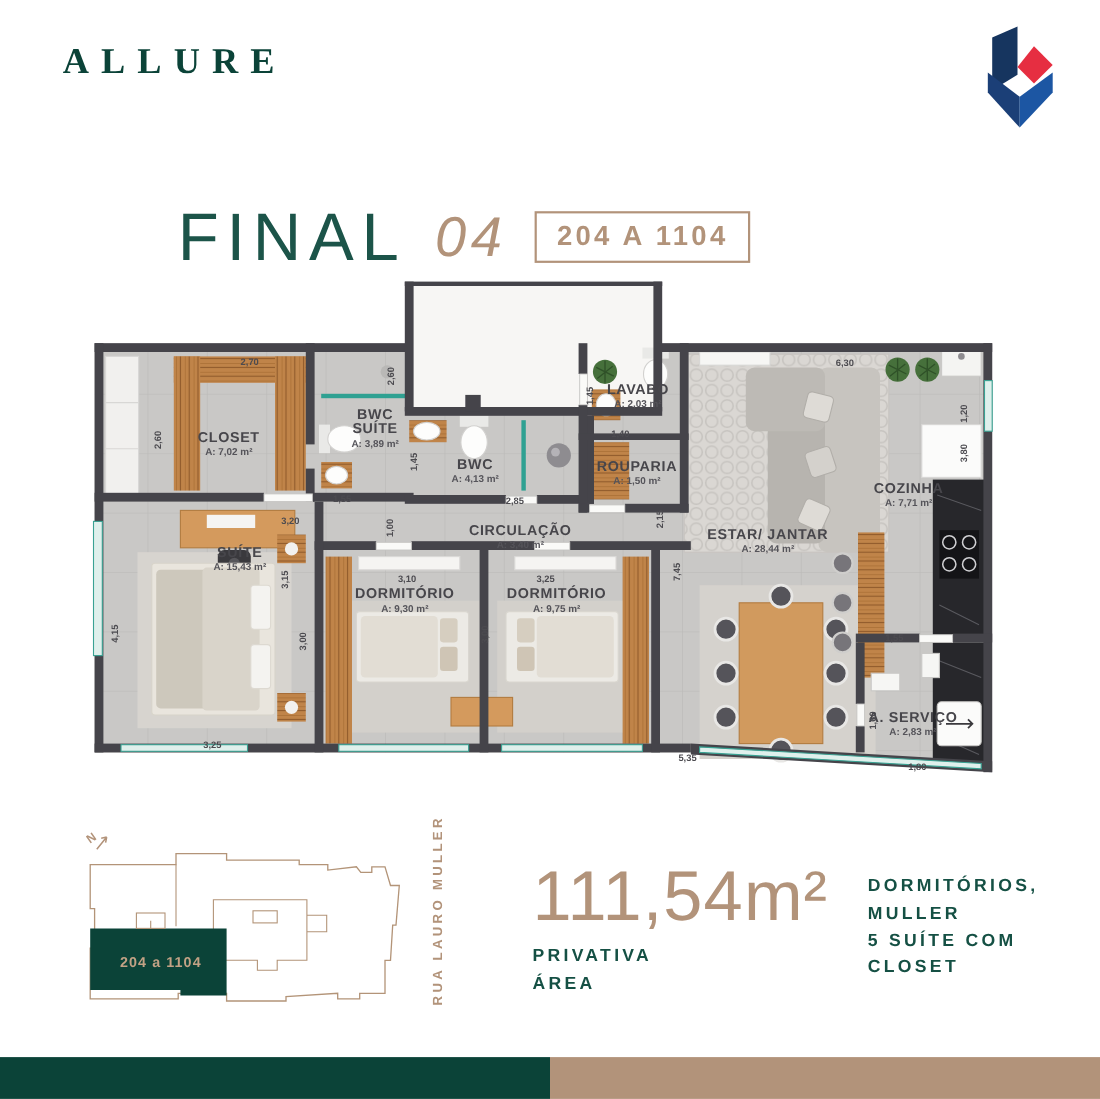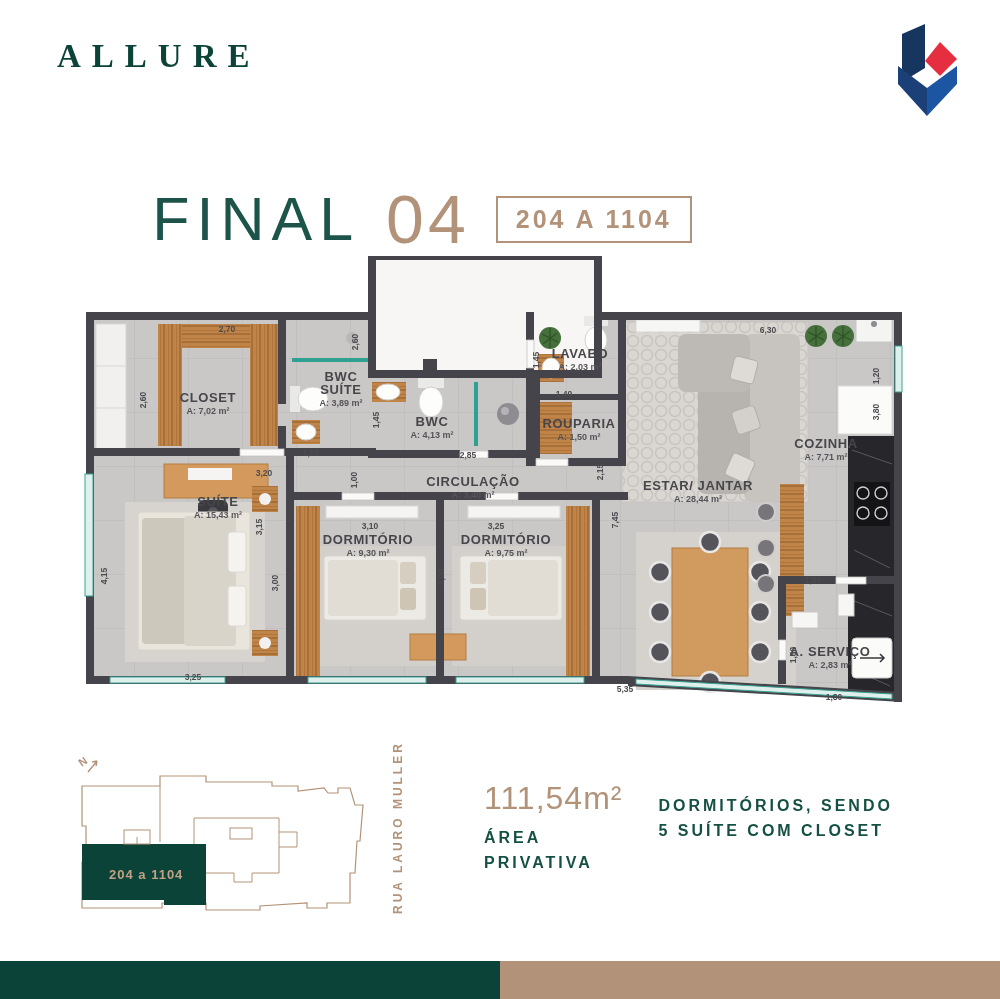--- a/index.html
+++ b/index.html
@@ -10,27 +10,27 @@
   }
   html,body{margin:0;padding:0;background:#ffffff;}
   body{width:1000px;height:999px;position:relative;overflow:hidden;
        font-family:"Liberation Sans",sans-serif;}
   .brand{position:absolute;left:57px;top:38px;font-family:"Liberation Serif",serif;
          font-size:33px;font-weight:700;letter-spacing:11px;color:var(--green);}
   .dev-logo{position:absolute;left:868px;top:20px;width:100px;height:104px;}
   .title-row{position:absolute;left:0;top:150px;width:844px;display:flex;
              justify-content:center;align-items:center;gap:26px;margin-top:35px;}
   .title-final{font-size:61px;color:#1c5449;letter-spacing:7px;line-height:1;}
-  .title-num{font-size:68px;color:var(--tan);letter-spacing:4px;line-height:1;}
+  .title-num{font-size:51px;color:var(--tan);letter-spacing:4px;line-height:1;font-style:italic;}
   .units-box{border:2.5px solid var(--tan);color:var(--tan);font-size:25px;
              font-weight:700;letter-spacing:3px;padding:9px 18px;line-height:1;}
   .plan-wrap{position:absolute;left:80px;top:250px;width:834px;height:482px;}
   .site-wrap{position:absolute;left:52px;top:742px;width:396px;height:210px;}
   .stats{position:absolute;left:484px;top:782px;display:flex;gap:36px;}
-  .stat-value{font-size:32px;color:var(--tan);letter-spacing:1px;line-height:1;}
+  .stat-value{font-size:64px;color:var(--tan);letter-spacing:1px;line-height:1;}
   .stat-label{margin-top:12px;font-size:16px;font-weight:700;color:#155044;
               letter-spacing:3px;line-height:1.55;}
   .bottom-bar{position:absolute;left:0;top:961px;width:1000px;height:38px;display:flex;}
   .bar-green{width:500px;height:100%;background:var(--green);}
   .bar-tan{width:500px;height:100%;background:var(--tan);}
   
   .room-name{font-size:13px;font-weight:700;fill:#47464b;letter-spacing:.6px;}
   .room-area{font-size:9px;font-weight:700;fill:#55545a;}
   .dim{font-size:8.5px;font-weight:700;fill:#4c4b50;}
   .site-label{font-size:13px;font-weight:700;letter-spacing:1px;fill:#c2a285;}
@@ -372,27 +372,27 @@
     <text class="site-label" x="57" y="137">204 a 1104</text>
   </g>
   <text class="site-street" transform="translate(350,172) rotate(-90)">RUA LAURO MULLER</text>
 </svg>
 </div>
 
 <div class="stats">
   <div>
     <div class="stat-value">111,54m²</div>
     <div class="stat-label">
+      <div>PRIVATIVA</div>
       <div>ÁREA</div>
-      <div>PRIVATIVA</div>
     </div>
   </div>
   <div>
     <div class="stat-label">
-      <div>DORMITÓRIOS, SENDO</div>
+      <div>DORMITÓRIOS, MULLER</div>
       <div>5 SUÍTE COM CLOSET</div>
     </div>
   </div>
 </div>
 
 <div class="bottom-bar">
   <div class="bar-green"></div>
   <div class="bar-tan"></div>
 </div>
 

